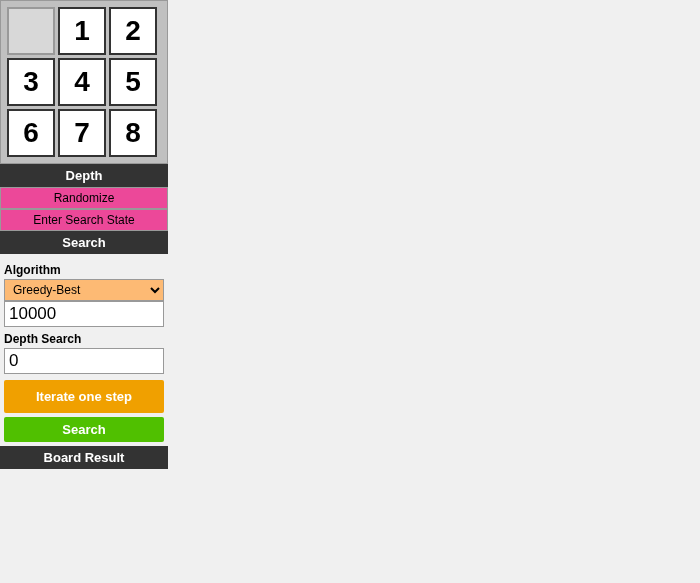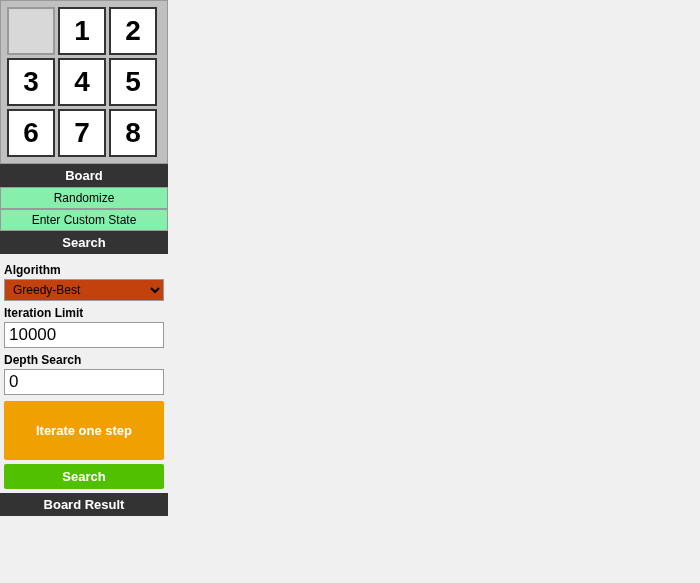--- a/index.html
+++ b/index.html
@@ -60,21 +60,21 @@
       font-weight: bold;
     }
 
     
     .btn-randomize,
     .btn-custom {
       display: block;
       width: 100%;
       padding: 3px 6px;
       border: 1px solid #999;
-      background: #86efac;
+      background: #ec4899;
       font-size: 12px;
       cursor: pointer;
       text-align: center;
     }
 
     
     .search-panel {
       padding: 4px 4px;
     }
 
@@ -84,36 +84,36 @@
       color: #000;
       margin-bottom: 2px;
       margin-top: 5px;
     }
 
     .algo-select {
       width: 100%;
       padding: 2px 4px;
       font-size: 12px;
       border: 1px solid #999;
-      background: #c2410c;
+      background: #fdba74;
       cursor: pointer;
     }
 
     .text-input {
       width: 100%;
       padding: 2px 4px;
       font-size: 17px;
       border: 1px solid #999;
       background: white;
     }
 
     .btn-iterate {
       display: block;
       width: 100%;
-      padding: 22px 0;
+      padding: 9px 0;
       background: #f0a000;
       color: white;
       border: none;
       font-size: 13px;
       font-weight: bold;
       cursor: pointer;
       margin-top: 6px;
       border-radius: 2px;
     }
 
@@ -149,41 +149,40 @@
       <div class="board-cell">3</div>
       <div class="board-cell">4</div>
       <div class="board-cell">5</div>
       <div class="board-cell">6</div>
       <div class="board-cell">7</div>
       <div class="board-cell">8</div>
     </div>
   </div>
 
   <div class="section-header">
-    <span>Board</span>
+    <span>Depth</span>
   </div>
 
   <button class="btn-randomize">Randomize</button>
-  <button class="btn-custom">Enter Custom State</button>
+  <button class="btn-custom">Enter Search State</button>
 
   <div class="section-header">
     <span>Search</span>
   </div>
 
   <div class="search-panel">
     <div class="field-label">Algorithm</div>
     <select class="algo-select">
       <option>Greedy-Best</option>
       <option>A*</option>
       <option>BFS</option>
       <option>DFS</option>
       <option>Dijkstra</option>
     </select>
 
-    <div class="field-label">Iteration Limit</div>
     <input class="text-input" type="text" value="10000" style="">
 
     <div class="field-label">Depth Search</div>
     <input class="text-input" type="text" value="0" style="">
 
     <button class="btn-iterate">Iterate one step</button>
     <button class="btn-search">Search</button>
   </div>
 
   <div class="section-header">

